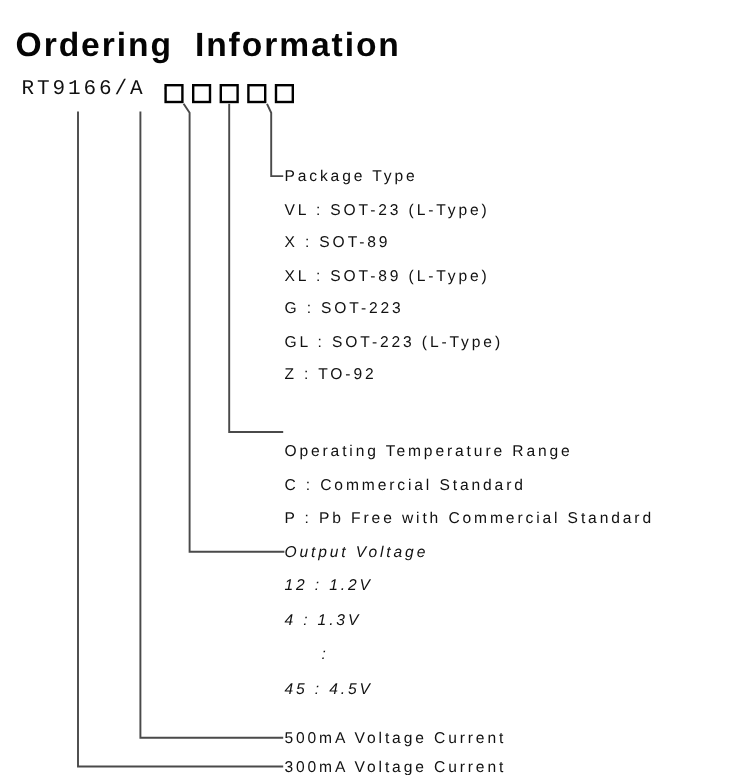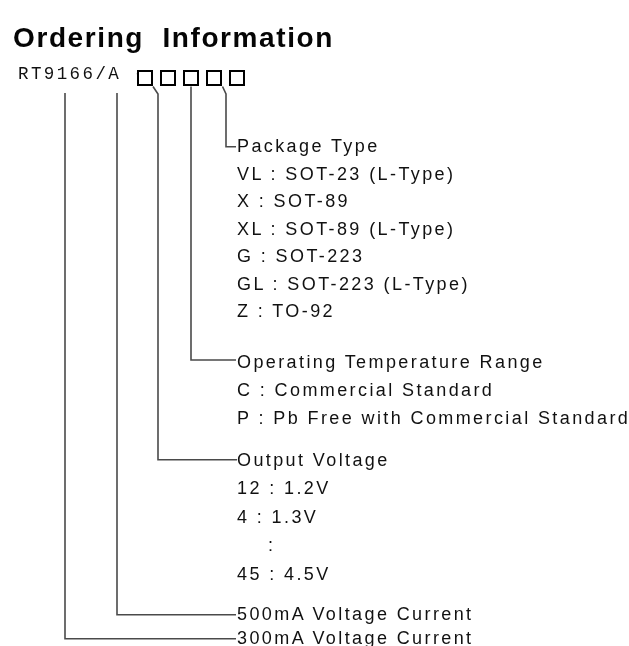--- a/index.html
+++ b/index.html
@@ -54,28 +54,28 @@
   #box4 { left: 206px; }
   #box5 { left: 229px; }
   #lines-svg {
     position: absolute;
     left: 0;
     top: 0;
   }
   .callout {
     position: absolute;
     left: 237px;
-    font-size: 18px;
+    font-size: 13px;
     letter-spacing: 2.4px;
     white-space: nowrap;
   }
   .callout div { height: inherit; }
   #package-block   { top: 117px;   line-height: 27.5px; }
-  #temp-block      { top: 332px;   line-height: 28px;   }
-  #voltage-block   { top: 429.5px; line-height: 28.6px; }
+  #temp-block      { top: 346px;   line-height: 28px;   }
+  #voltage-block   { top: 429.5px; line-height: 28.6px; font-style: italic; }
   #current-500     { top: 590px;   line-height: 17.5px; }
   #current-300     { top: 614px;   line-height: 17.5px; }
   .indent { padding-left: 31px; }
 </style>
 </head>
 <body>
 
 <div id="page">
 
   <div id="title">Ordering Information</div>

